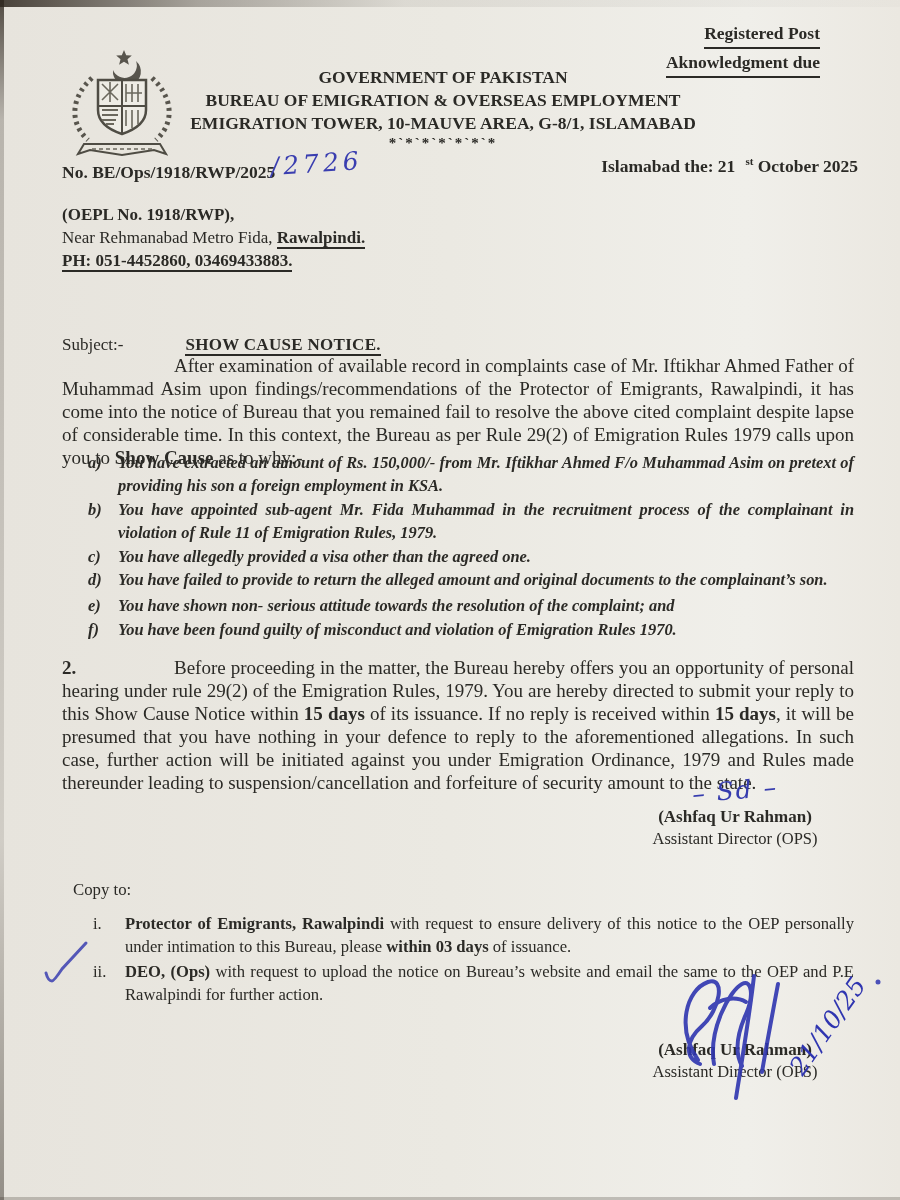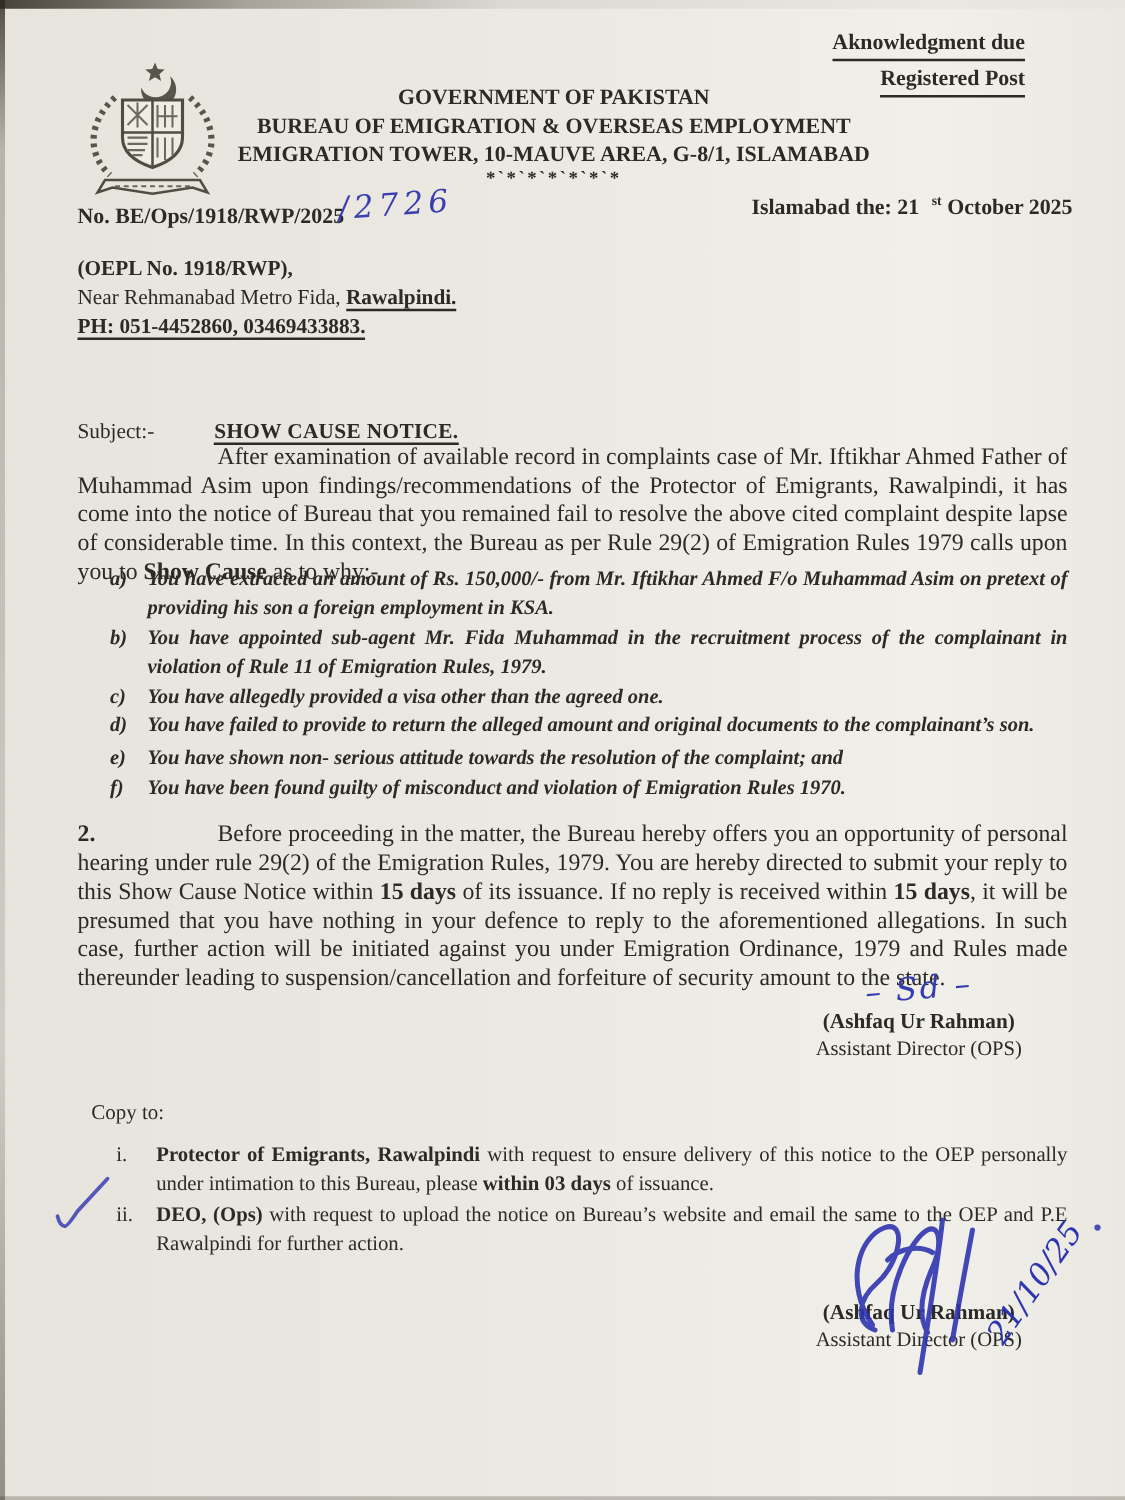--- a/index.html
+++ b/index.html
@@ -31,21 +31,21 @@
   .refrow{position:absolute;left:62px;top:155px;width:796px;display:flex;justify-content:space-between;font-weight:bold;font-size:17.5px;}
   .refhand{display:inline-block;color:#3a3eb0;font-weight:normal;font-style:italic;font-size:25px;letter-spacing:4px;transform:rotate(-4deg) translateY(-6px);margin-left:-4px;font-family:"DejaVu Serif",serif;}
   .dateline sup{font-size:11px;margin-left:10px;}
 
   .recipient{position:absolute;left:62px;top:204px;font-size:17px;line-height:22.8px;}
   .recipient .b{font-weight:bold;}
   .recipient .hl{background:#dcd9d1;box-shadow:0 -4px 0 #dcd9d1;}
   .recipient .bu{font-weight:bold;border-bottom:2px solid #2b2a26;}
 
   .subjectrow{position:absolute;left:62px;top:335px;font-size:17px;}
-  .subjectrow .title{font-weight:bold;border-bottom:2px solid #2b2a26;margin-left:48px;letter-spacing:.3px;}
+  .subjectrow .title{font-weight:bold;border-bottom:2px solid #2b2a26;margin-left:62px;letter-spacing:.3px;}
 
   .para{position:absolute;left:62px;width:792px;font-size:19px;line-height:23px;text-align:justify;}
   .p1{top:354px;text-indent:112px;}
   .p2{top:656px;}
   .p2 .pnum{position:absolute;left:0;top:0;font-weight:bold;}
   .p2 .ptext{display:block;text-indent:112px;}
   .bold{font-weight:bold;}
 
   .alg{position:absolute;left:88px;top:451px;width:766px;font-weight:bold;font-style:italic;font-size:16.4px;line-height:23.4px;}
   .alg .item{position:relative;padding-left:30px;text-align:justify;}
@@ -68,22 +68,22 @@
 </style>
 </head>
 <body>
 
 <div class="page">
   <div class="edge-top"></div>
   <div class="edge-left"></div>
   <div class="edge-bottom"></div>
 
   <div class="postal">
+    <div><span class="u">Registered Post</span></div>
     <div><span class="u">Aknowledgment due</span></div>
-    <div><span class="u">Registered Post</span></div>
   </div>
 
   <svg class="emblem" viewBox="0 0 128 114">
     <g fill="none" stroke="#45423a" stroke-width="2">
 
       <path d="M55,22 A14,14 0 1 0 78,13 A11,11 0 1 1 55,22 Z" fill="#45423a" stroke="none"></path>
 
       <path d="M66,2 l2.2,5.2 5.6,.4 -4.3,3.7 1.4,5.5 -4.9,-3 -4.9,3 1.4,-5.5 -4.3,-3.7 5.6,-.4 Z" fill="#45423a" stroke="none"></path>
 
       <path d="M40,32 h48 v30 q0,16 -24,24 q-24,-8 -24,-24 Z" fill="#efede6" stroke="#3a382f" stroke-width="2.5"></path>

